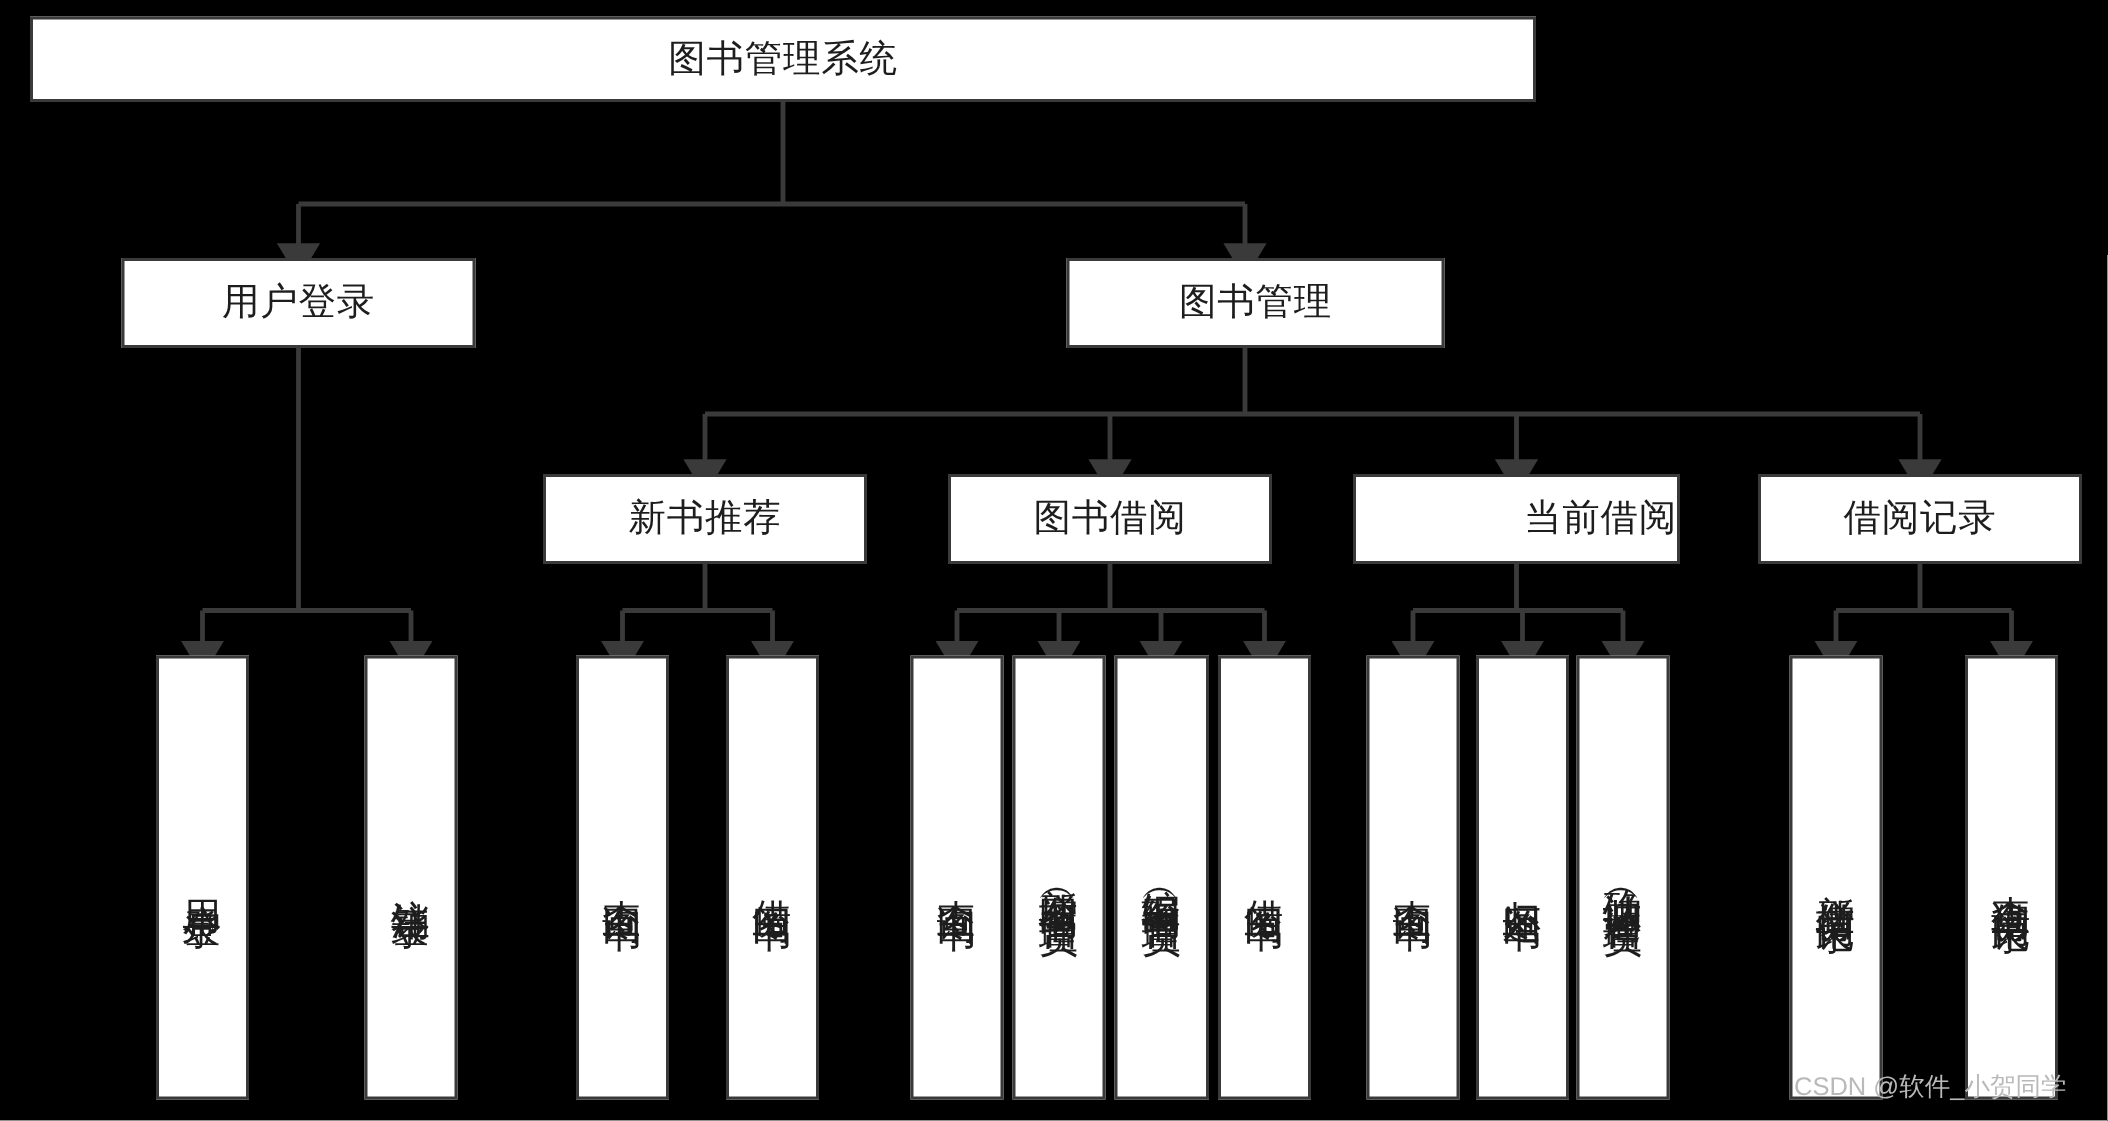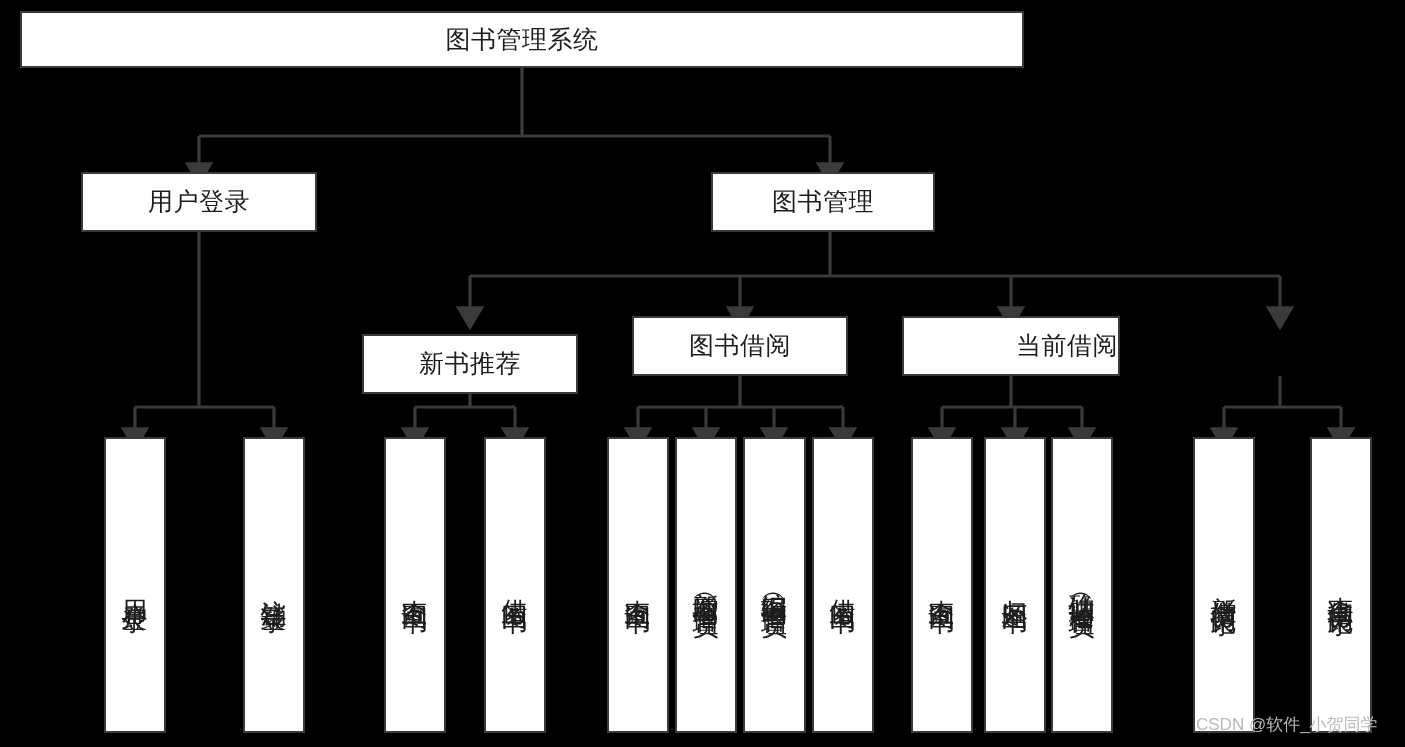--- a/index.html
+++ b/index.html
@@ -126,32 +126,35 @@
     </g>
   </svg>
 
   <div class="node horizontal" style="left:20px; top:11px; width:1004px; height:57px;">
     <span class="label">图书管理系统</span>
   </div>
 
   <div class="node horizontal" style="left:81px; top:172px; width:236px; height:60px;">
     <span class="label">用户登录</span>
   </div>
-  <div class="node horizontal" style="left:711px; top:172px; width:224px; height:60px;">
+  <div class="node horizontal" style="left:711px; top:172px; width:252px; height:60px;">
     <span class="label">图书管理</span>
   </div>
 
-  <div class="node horizontal" style="left:362px; top:316px; width:216px; height:60px;margin-top:18px;">
+  <div class="node horizontal" style="left:362px; top:316px; width:216px; height:60px;">
     <span class="label">新书推荐</span>
   </div>
   <div class="node horizontal" style="left:632px; top:316px; width:216px; height:60px;">
     <span class="label">图书借阅</span>
   </div>
   <div class="node horizontal" style="left:902px; top:316px; width:218px; height:60px;justify-content:flex-end;">
     <span class="label">当前借阅</span>
+  </div>
+  <div class="node horizontal" style="left:1172px; top:316px; width:216px; height:60px;">
+    <span class="label">借阅记录</span>
   </div>
 
   <div class="node vertical" style="left:104px; top:437px; width:62px; height:296px;">
     <span class="label">用户登录</span>
   </div>
   <div class="node vertical" style="left:243px; top:437px; width:62px; height:296px;">
     <span class="label">注销登录</span>
   </div>
   <div class="node vertical" style="left:384px; top:437px; width:62px; height:296px;">
     <span class="label">查询图书</span>

